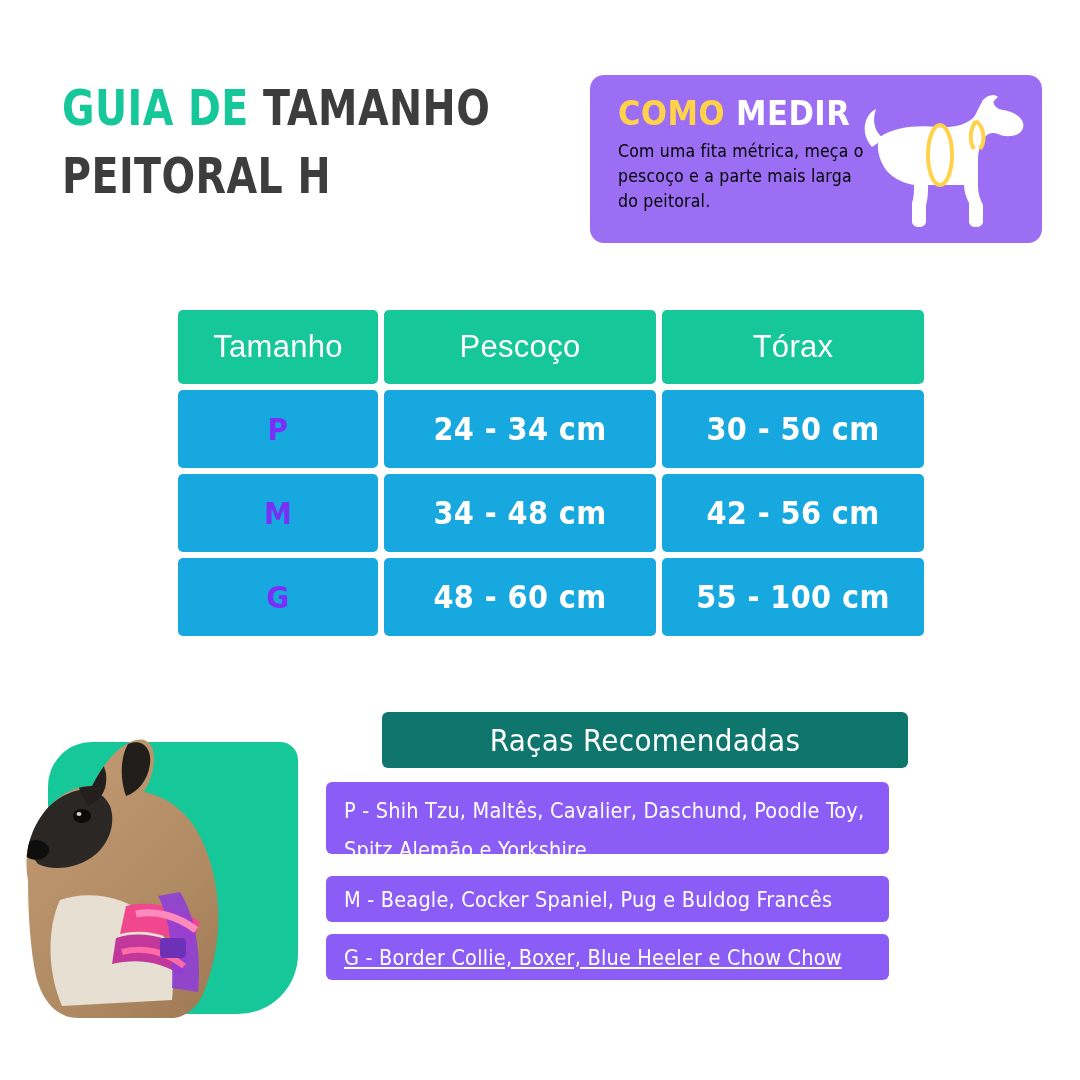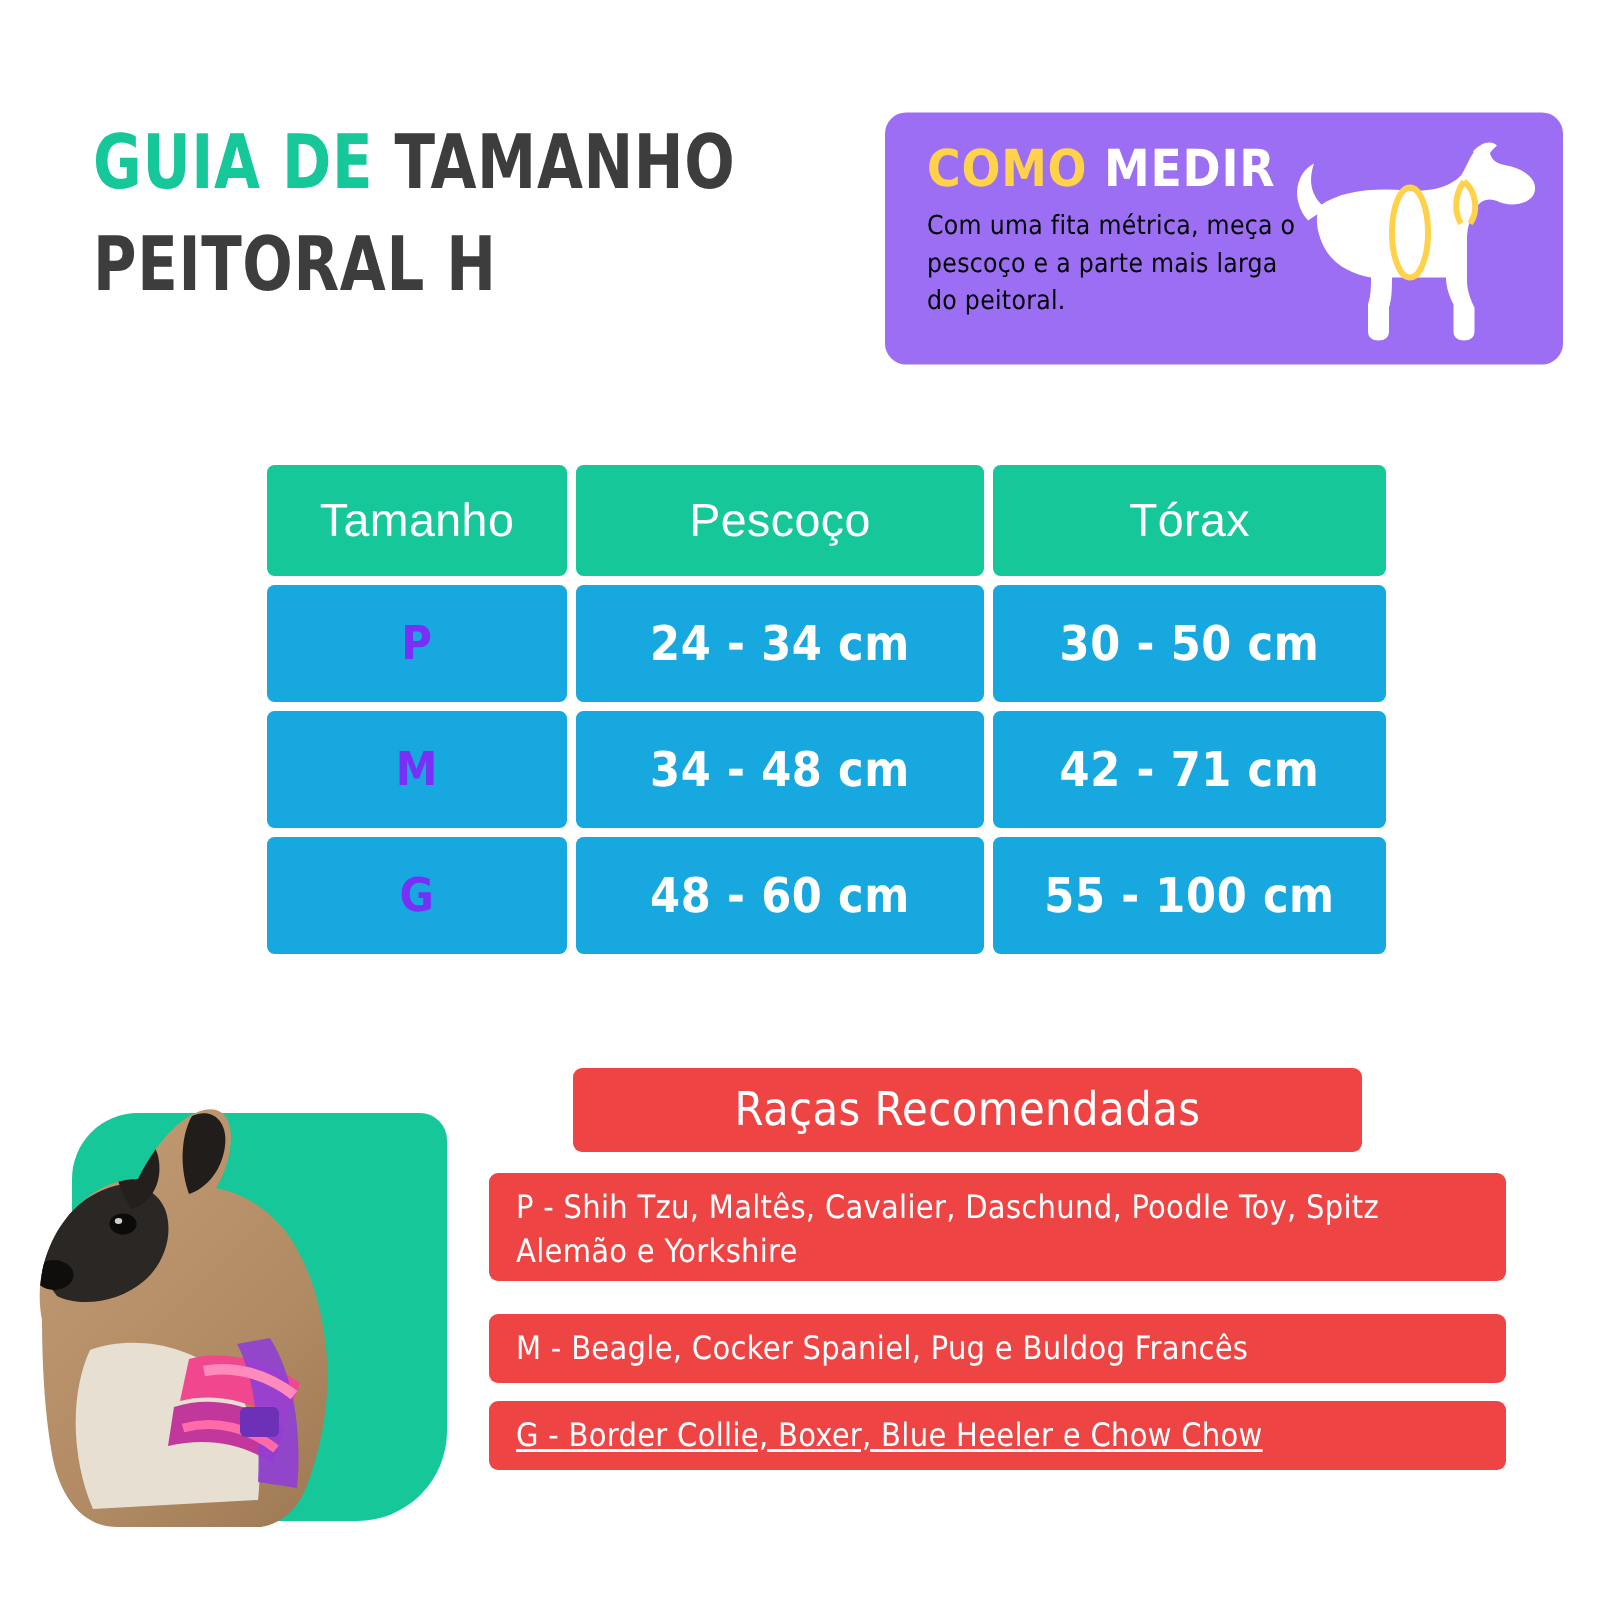--- a/index.html
+++ b/index.html
@@ -146,41 +146,41 @@
     height: 330px;
   }
 
   
   .breeds-title {
     position: absolute;
     left: 382px;
     top: 712px;
     width: 526px;
     height: 56px;
-    background: #ef4444;
+    background: #0f766e;
     border-radius: 6px;
     color: #ffffff;
     font-size: 31px;
     display: flex;
     align-items: center;
     justify-content: center;
     font-family: "DejaVu Sans Condensed", "Liberation Sans Narrow", "Liberation Sans", sans-serif;
     letter-spacing: 0.3px;
   }
   .breed-row {
     position: absolute;
     left: 326px;
-    width: 678px;
-    background: #ef4444;
+    width: 563px;
+    background: #8b5cf6;
     border-radius: 6px;
     color: #ffffff;
     box-sizing: border-box;
     padding: 9px 14px 9px 18px;
     font-size: 21.5px;
-    line-height: 29px;
+    line-height: 39px;
     font-family: "DejaVu Sans Condensed", "Liberation Sans Narrow", "Liberation Sans", sans-serif;
     letter-spacing: 0.2px;
   }
   .breed-row.r1 { top: 782px; height: 72px; }
   .breed-row.r2 { top: 876px; height: 46px; display: flex; align-items: center; text-align: center; }
   .breed-row.r3 { top: 934px; height: 46px; display: flex; align-items: center; text-decoration: underline; }
 </style>
 </head>
 <body>
 
@@ -241,21 +241,21 @@
     </thead>
     <tbody>
       <tr>
         <td class="size-letter">P</td>
         <td>24 - 34 cm</td>
         <td>30 - 50 cm</td>
       </tr>
       <tr>
         <td class="size-letter">M</td>
         <td>34 - 48 cm</td>
-        <td>42 - 71 cm</td>
+        <td>42 - 56 cm</td>
       </tr>
       <tr>
         <td class="size-letter">G</td>
         <td>48 - 60 cm</td>
         <td>55 - 100 cm</td>
       </tr>
     </tbody>
   </table>
 </div>
 

